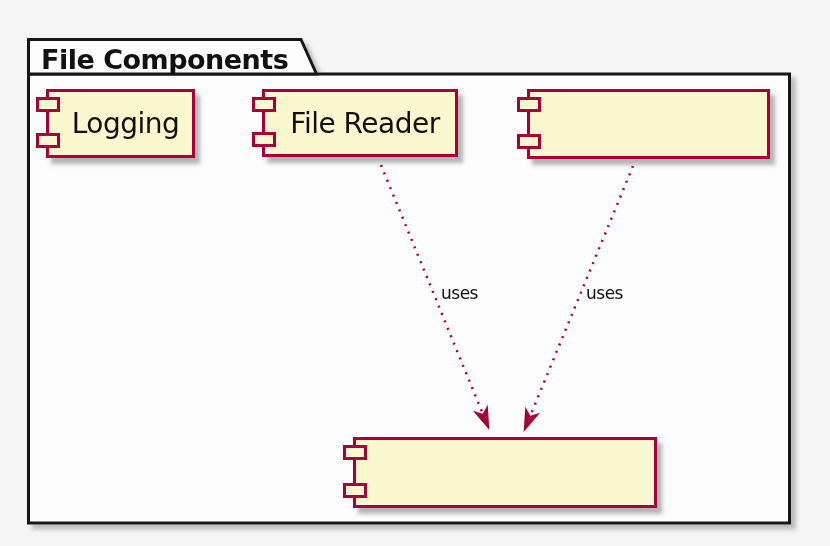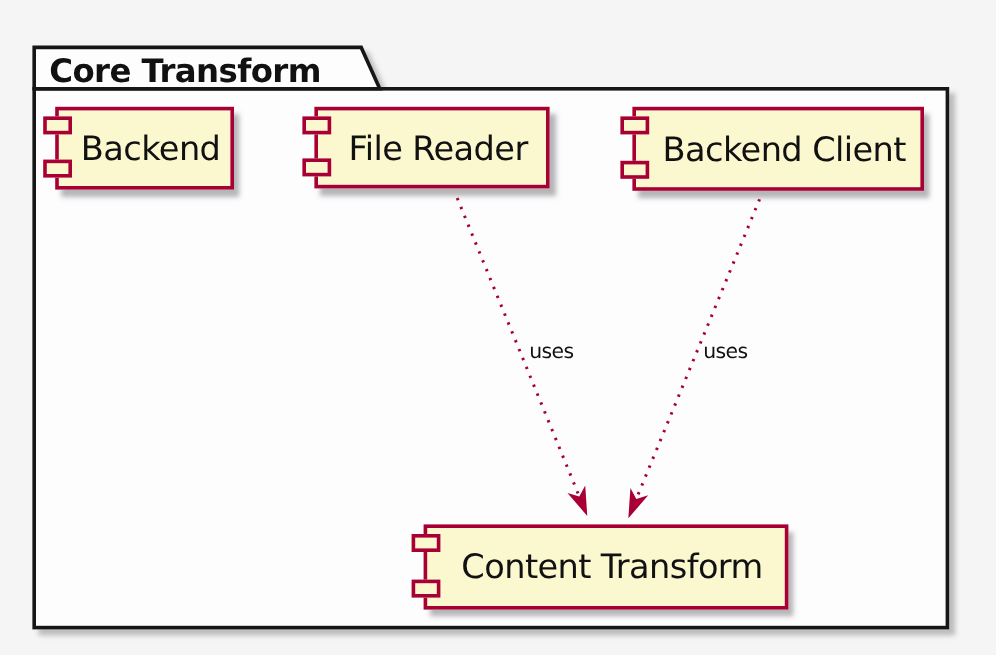--- a/index.html
+++ b/index.html
@@ -67,42 +67,40 @@
 
     <g filter="url(#frameShadow)">
       <rect x="28.5" y="74" width="761" height="449" style="fill:var(--frame-fill,#FDFDFE); stroke:var(--frame-border,#141414); stroke-width:3"></rect>
       <polygon points="28.5,39.5 301,39.5 316.5,74 28.5,74" style="fill:var(--frame-fill,#FDFDFE); stroke:var(--frame-border,#141414); stroke-width:3"></polygon>
     </g>
 
     <line x1="381" y1="165" x2="489" y2="429" style="stroke:var(--edge,#A80036); stroke-width:2.5; stroke-dasharray:2 6" marker-end="url(#arrow)"></line>
     <line x1="633" y1="166" x2="524" y2="431" style="stroke:var(--edge,#A80036); stroke-width:2.5; stroke-dasharray:2 6" marker-end="url(#arrow)"></line>
   </svg>
 
-  <div class="pkg-title">Core Transform</div>
+  <div class="pkg-title">File Components</div>
 
   <div class="component c-logging">
     <span class="port p-top"></span>
     <span class="port p-bot"></span>
-    <span class="label">Backend</span>
+    <span class="label">Logging</span>
   </div>
 
   <div class="component c-file-reader">
     <span class="port p-top"></span>
     <span class="port p-bot"></span>
     <span class="label">File Reader</span>
   </div>
 
   <div class="component c-backend-client">
     <span class="port p-top"></span>
     <span class="port p-bot"></span>
-    <span class="label">Backend Client</span>
   </div>
 
   <div class="component c-content-transform">
     <span class="port p-top"></span>
     <span class="port p-bot"></span>
-    <span class="label">Content Transform</span>
   </div>
 
   <div class="edge-label u1">uses</div>
   <div class="edge-label u2">uses</div>
 
 </div>
 
 </body></html>

